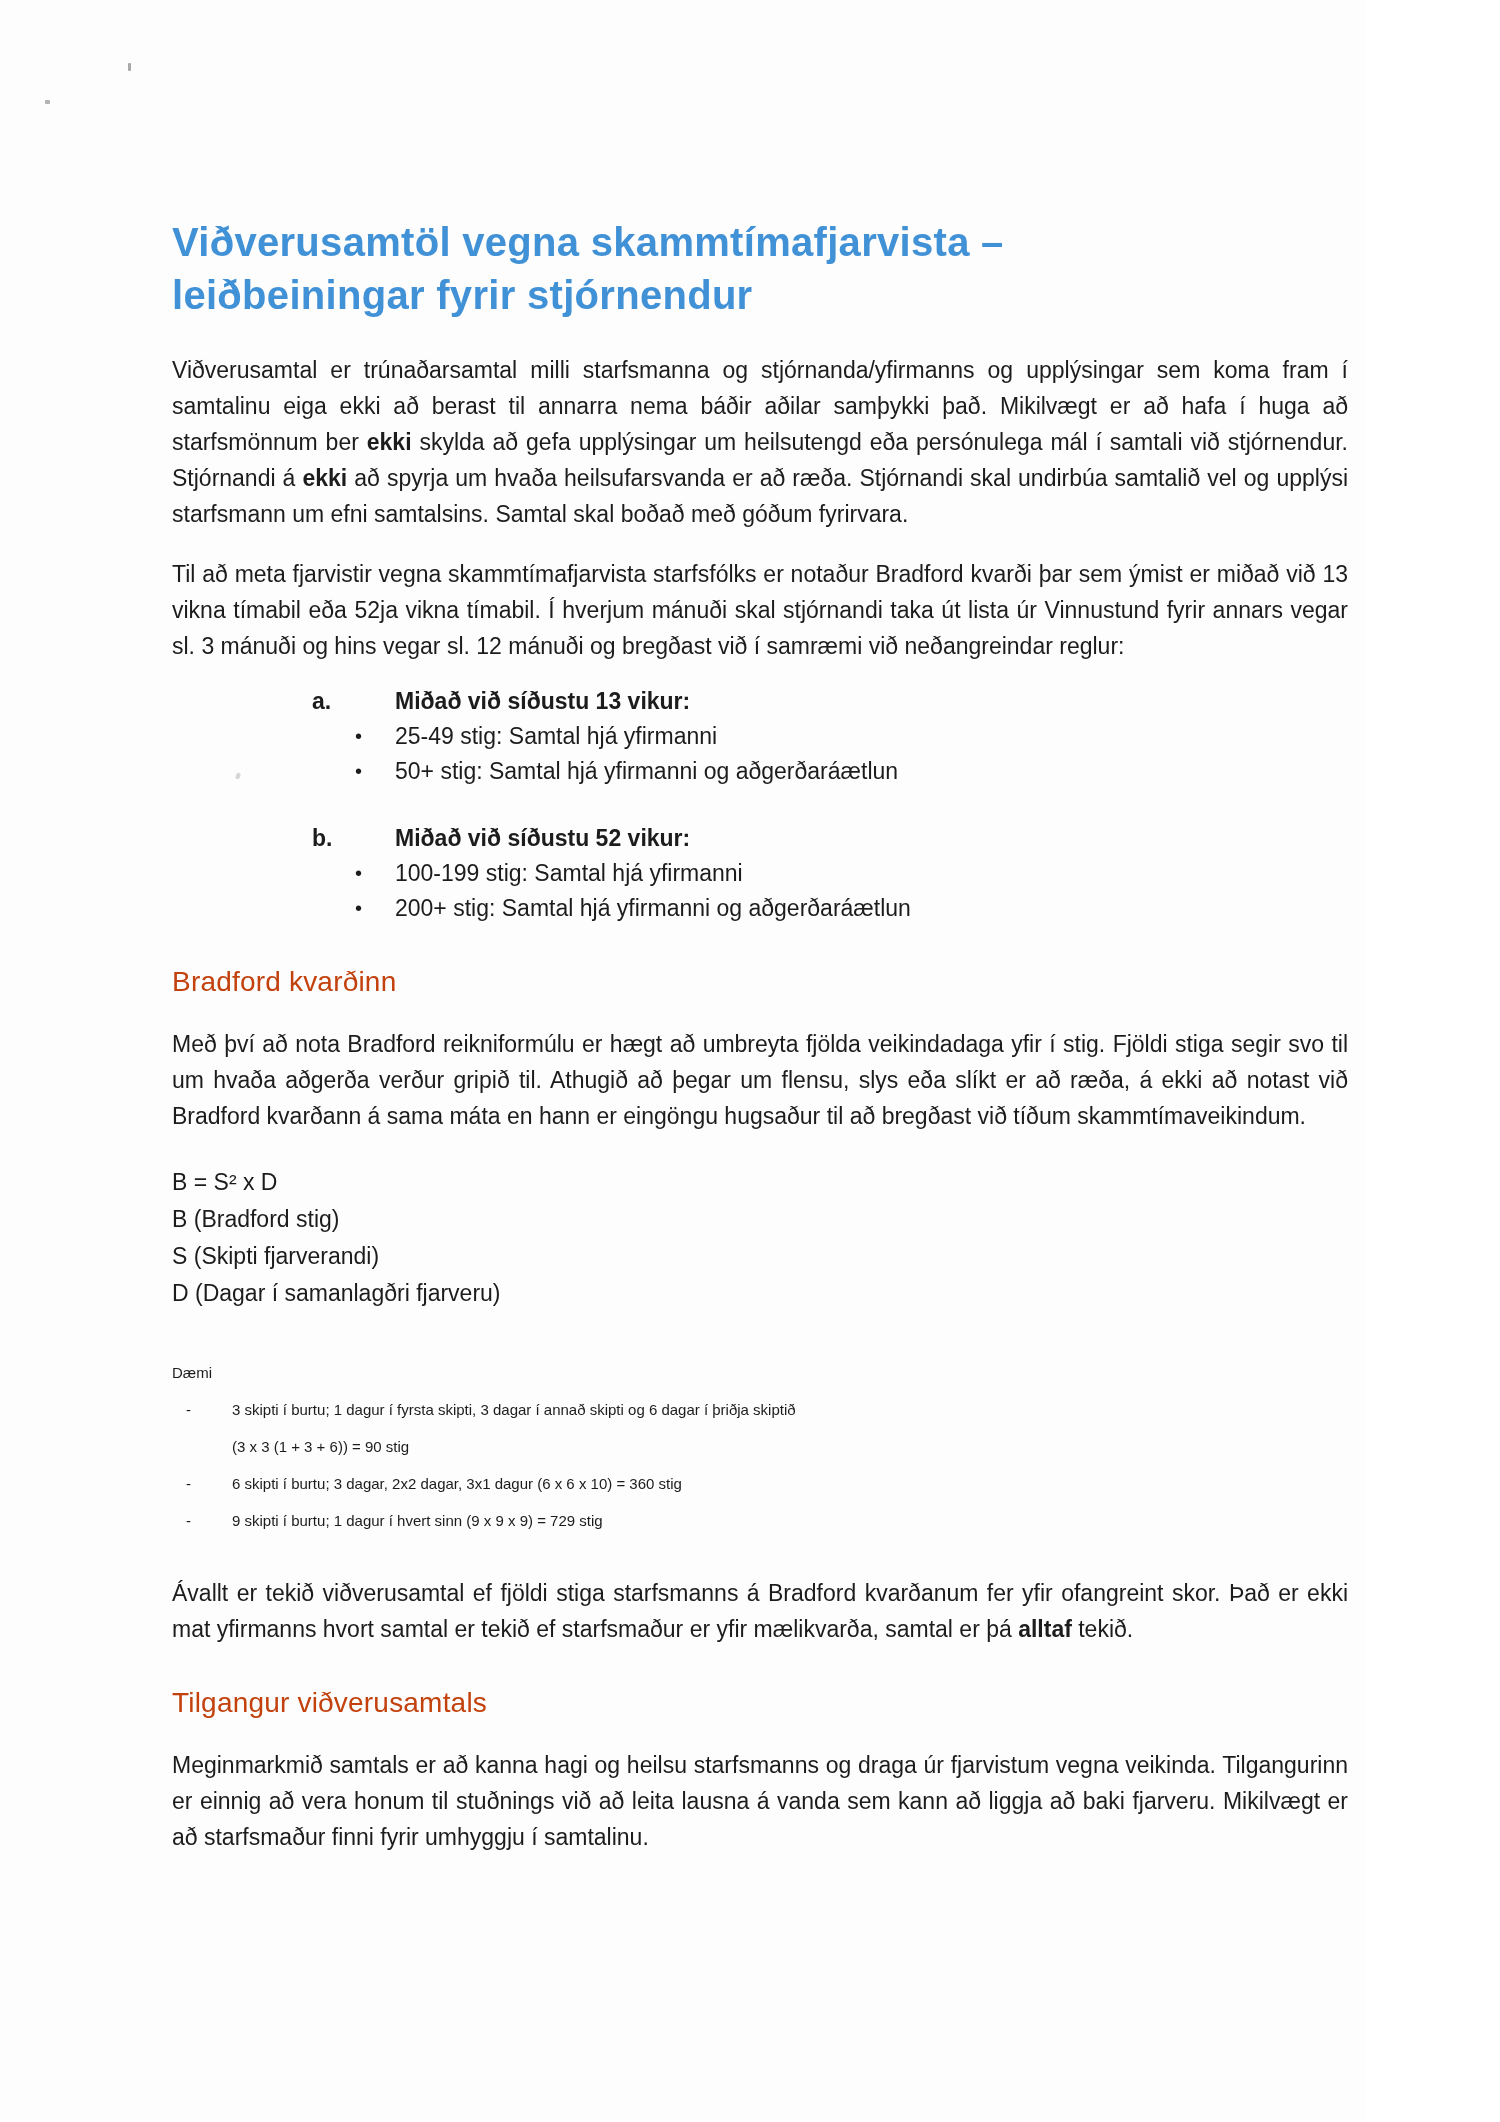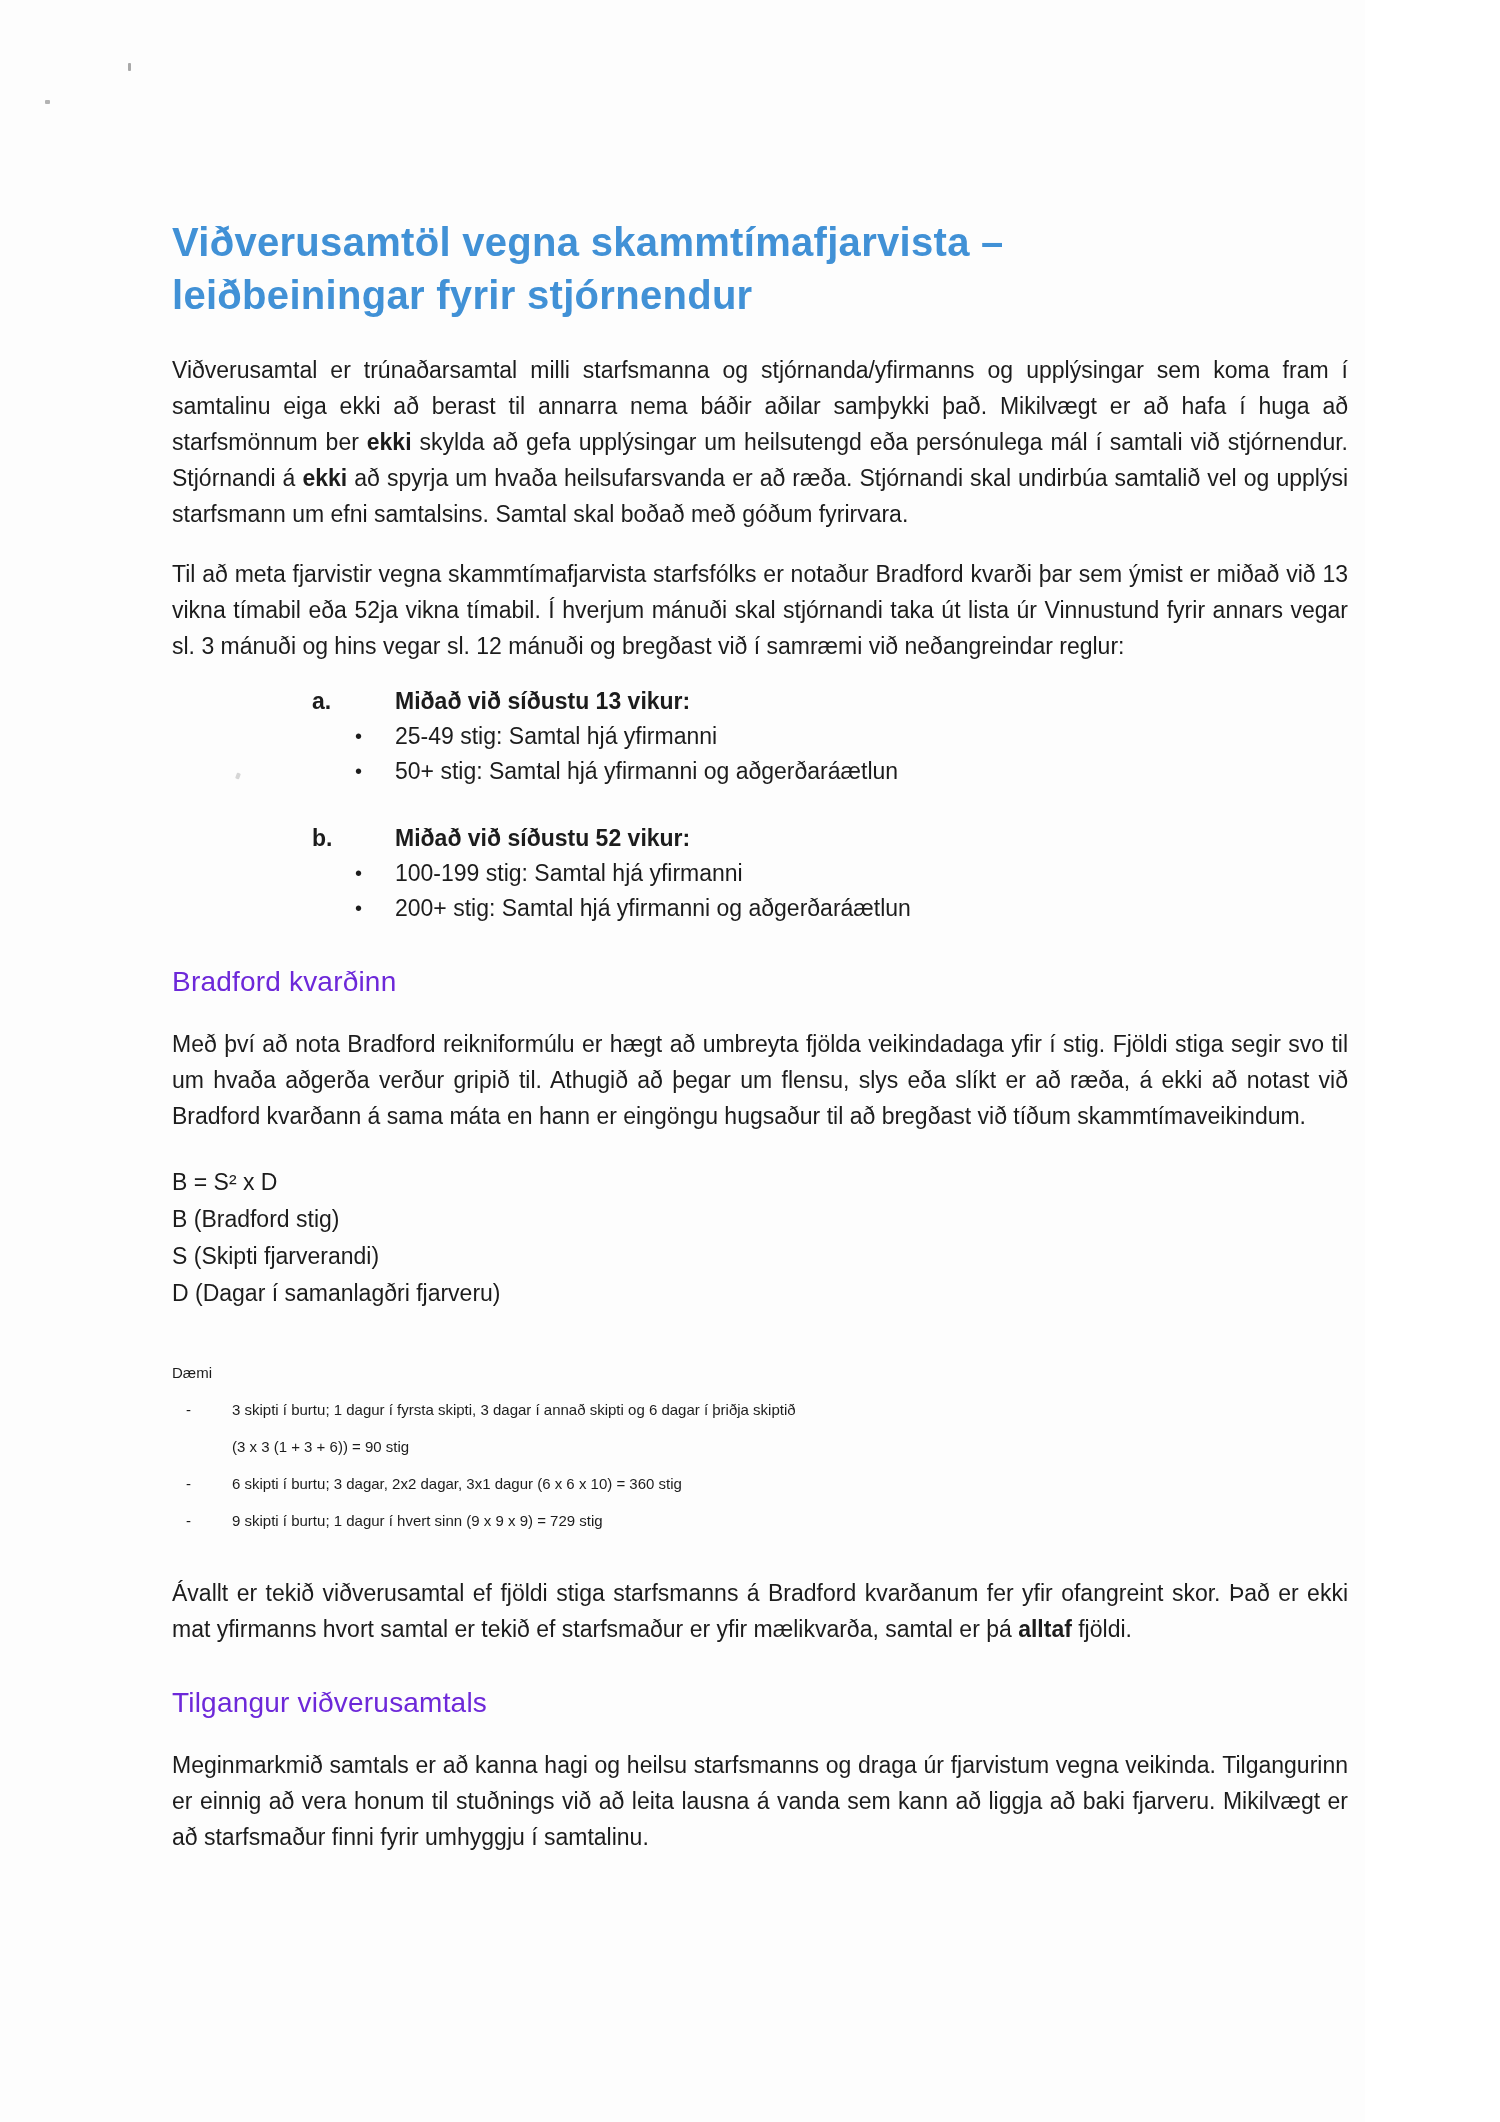--- a/index.html
+++ b/index.html
@@ -42,21 +42,21 @@
   .rule-b { margin-top: 32px; }
   .rule-head { padding-left: 140px; font-weight: 700; display: flex; }
   .rule-label { width: 83px; flex: none; }
   .bullet-row { display: flex; padding-left: 183px; }
   .bullet-marker { width: 40px; flex: none; font-size: 20px; }
 
   .section-heading {
     margin: 40px 0 0 0;
     font-size: 28px;
     font-weight: 400;
-    color: #6d28d9;
+    color: #c2410c;
     letter-spacing: 0.2px;
   }
   .bradford-par { margin-top: 28px; }
 
   .formula-block { margin-top: 30px; font-size: 23px; line-height: 37px; }
   .formula-line { margin: 0; }
 
   .examples-block { margin-top: 42px; font-size: 15px; line-height: 37px; }
   .examples-heading { margin: 0; }
   .example-row { display: flex; padding-left: 14px; }
@@ -145,20 +145,20 @@
       <div class="example-row">
         <span class="dash-marker">-</span>
         <span>6 skipti í burtu; 3 dagar, 2x2 dagar, 3x1 dagur (6 x 6 x 10) = 360 stig</span>
       </div>
       <div class="example-row">
         <span class="dash-marker">-</span>
         <span>9 skipti í burtu; 1 dagur í hvert sinn (9 x 9 x 9) = 729 stig</span>
       </div>
     </div>
 
-    <p class="body-text threshold-par"><span>Ávallt er tekið viðverusamtal ef fjöldi stiga starfsmanns á Bradford kvarðanum fer yfir ofangreint skor. Það er ekki mat yfirmanns hvort samtal er tekið ef starfsmaður er yfir mælikvarða, samtal er þá </span><b class="inline-bold">alltaf</b><span> fjöldi.</span></p>
+    <p class="body-text threshold-par"><span>Ávallt er tekið viðverusamtal ef fjöldi stiga starfsmanns á Bradford kvarðanum fer yfir ofangreint skor. Það er ekki mat yfirmanns hvort samtal er tekið ef starfsmaður er yfir mælikvarða, samtal er þá </span><b class="inline-bold">alltaf</b><span> tekið.</span></p>
 
     <h2 class="section-heading">Tilgangur viðverusamtals</h2>
 
     <p class="body-text purpose-par">Meginmarkmið samtals er að kanna hagi og heilsu starfsmanns og draga úr fjarvistum vegna veikinda. Tilgangurinn er einnig að vera honum til stuðnings við að leita lausna á vanda sem kann að liggja að baki fjarveru. Mikilvægt er að starfsmaður finni fyrir umhyggju í samtalinu.</p>
 
   </div>
 </div>
 
 </body></html>

